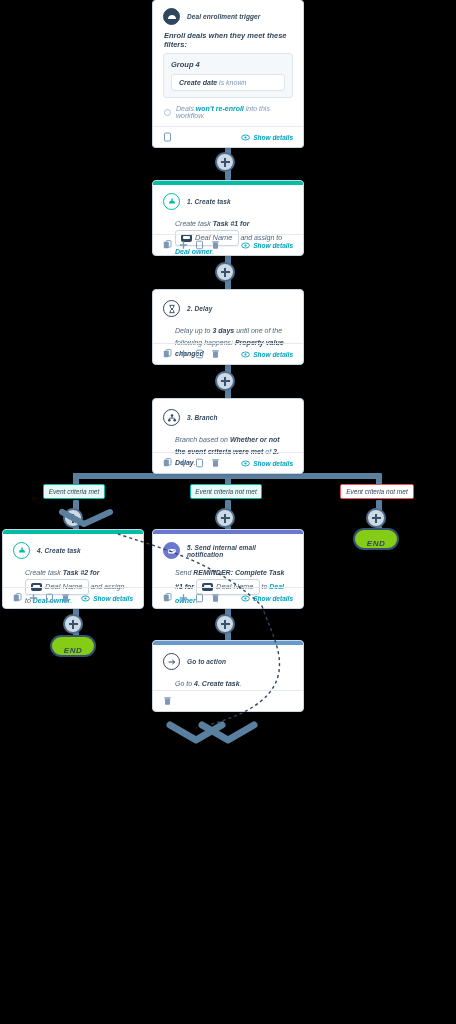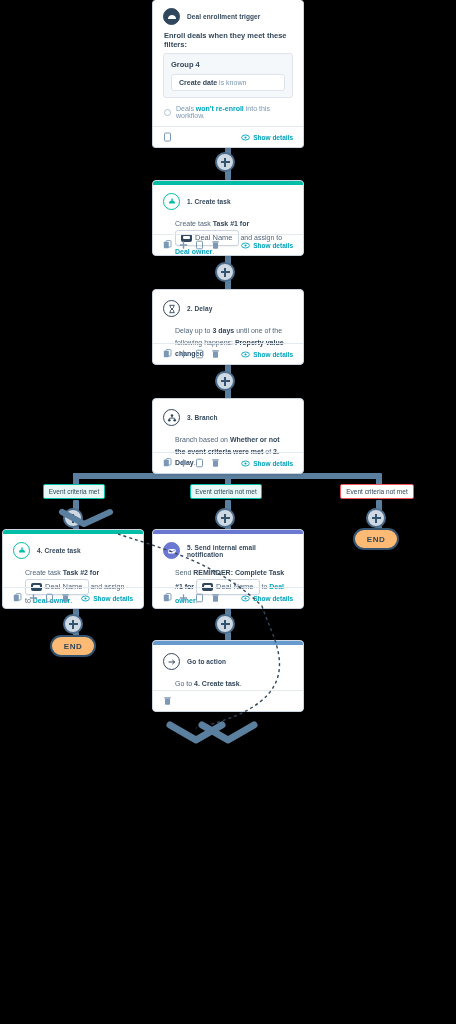--- a/index.html
+++ b/index.html
@@ -6,20 +6,21 @@
   html, body {
     width: 456px; height: 1024px;
     background: #000000;
     font-family: "Liberation Sans", sans-serif;
     overflow: hidden;
   }
   .canvas {
     position: relative;
     width: 456px; height: 856px;
     background: #000000;
+    font-style: italic;
   }
   
   .vline {
     position: absolute;
     width: 6px;
     background: #5b7f9e;
     border-radius: 1px;
   }
   .hline {
     position: absolute;
@@ -40,23 +41,23 @@
     content: "";
     position: absolute;
     background: #33536e;
   }
   .plus-btn::before { width: 9px; height: 2px; }
   .plus-btn::after  { width: 2px; height: 9px; }
   .end-pill {
     position: absolute;
     width: 46px; height: 22px;
     border-radius: 11px;
-    background: #fdba74;
+    background: #84cc16;
     border: 2px solid #33536e;
-    display: flex; align-items: center; justify-content: center;
+    display: flex; align-items: flex-end; justify-content: center;
     font-size: 8px; font-weight: bold; color: #33475b;
     letter-spacing: 0.5px;
     z-index: 6;
   }
   
   .card {
     position: absolute;
     background: #ffffff;
     border: 1px solid #cbd6e2;
     border-radius: 4px;

